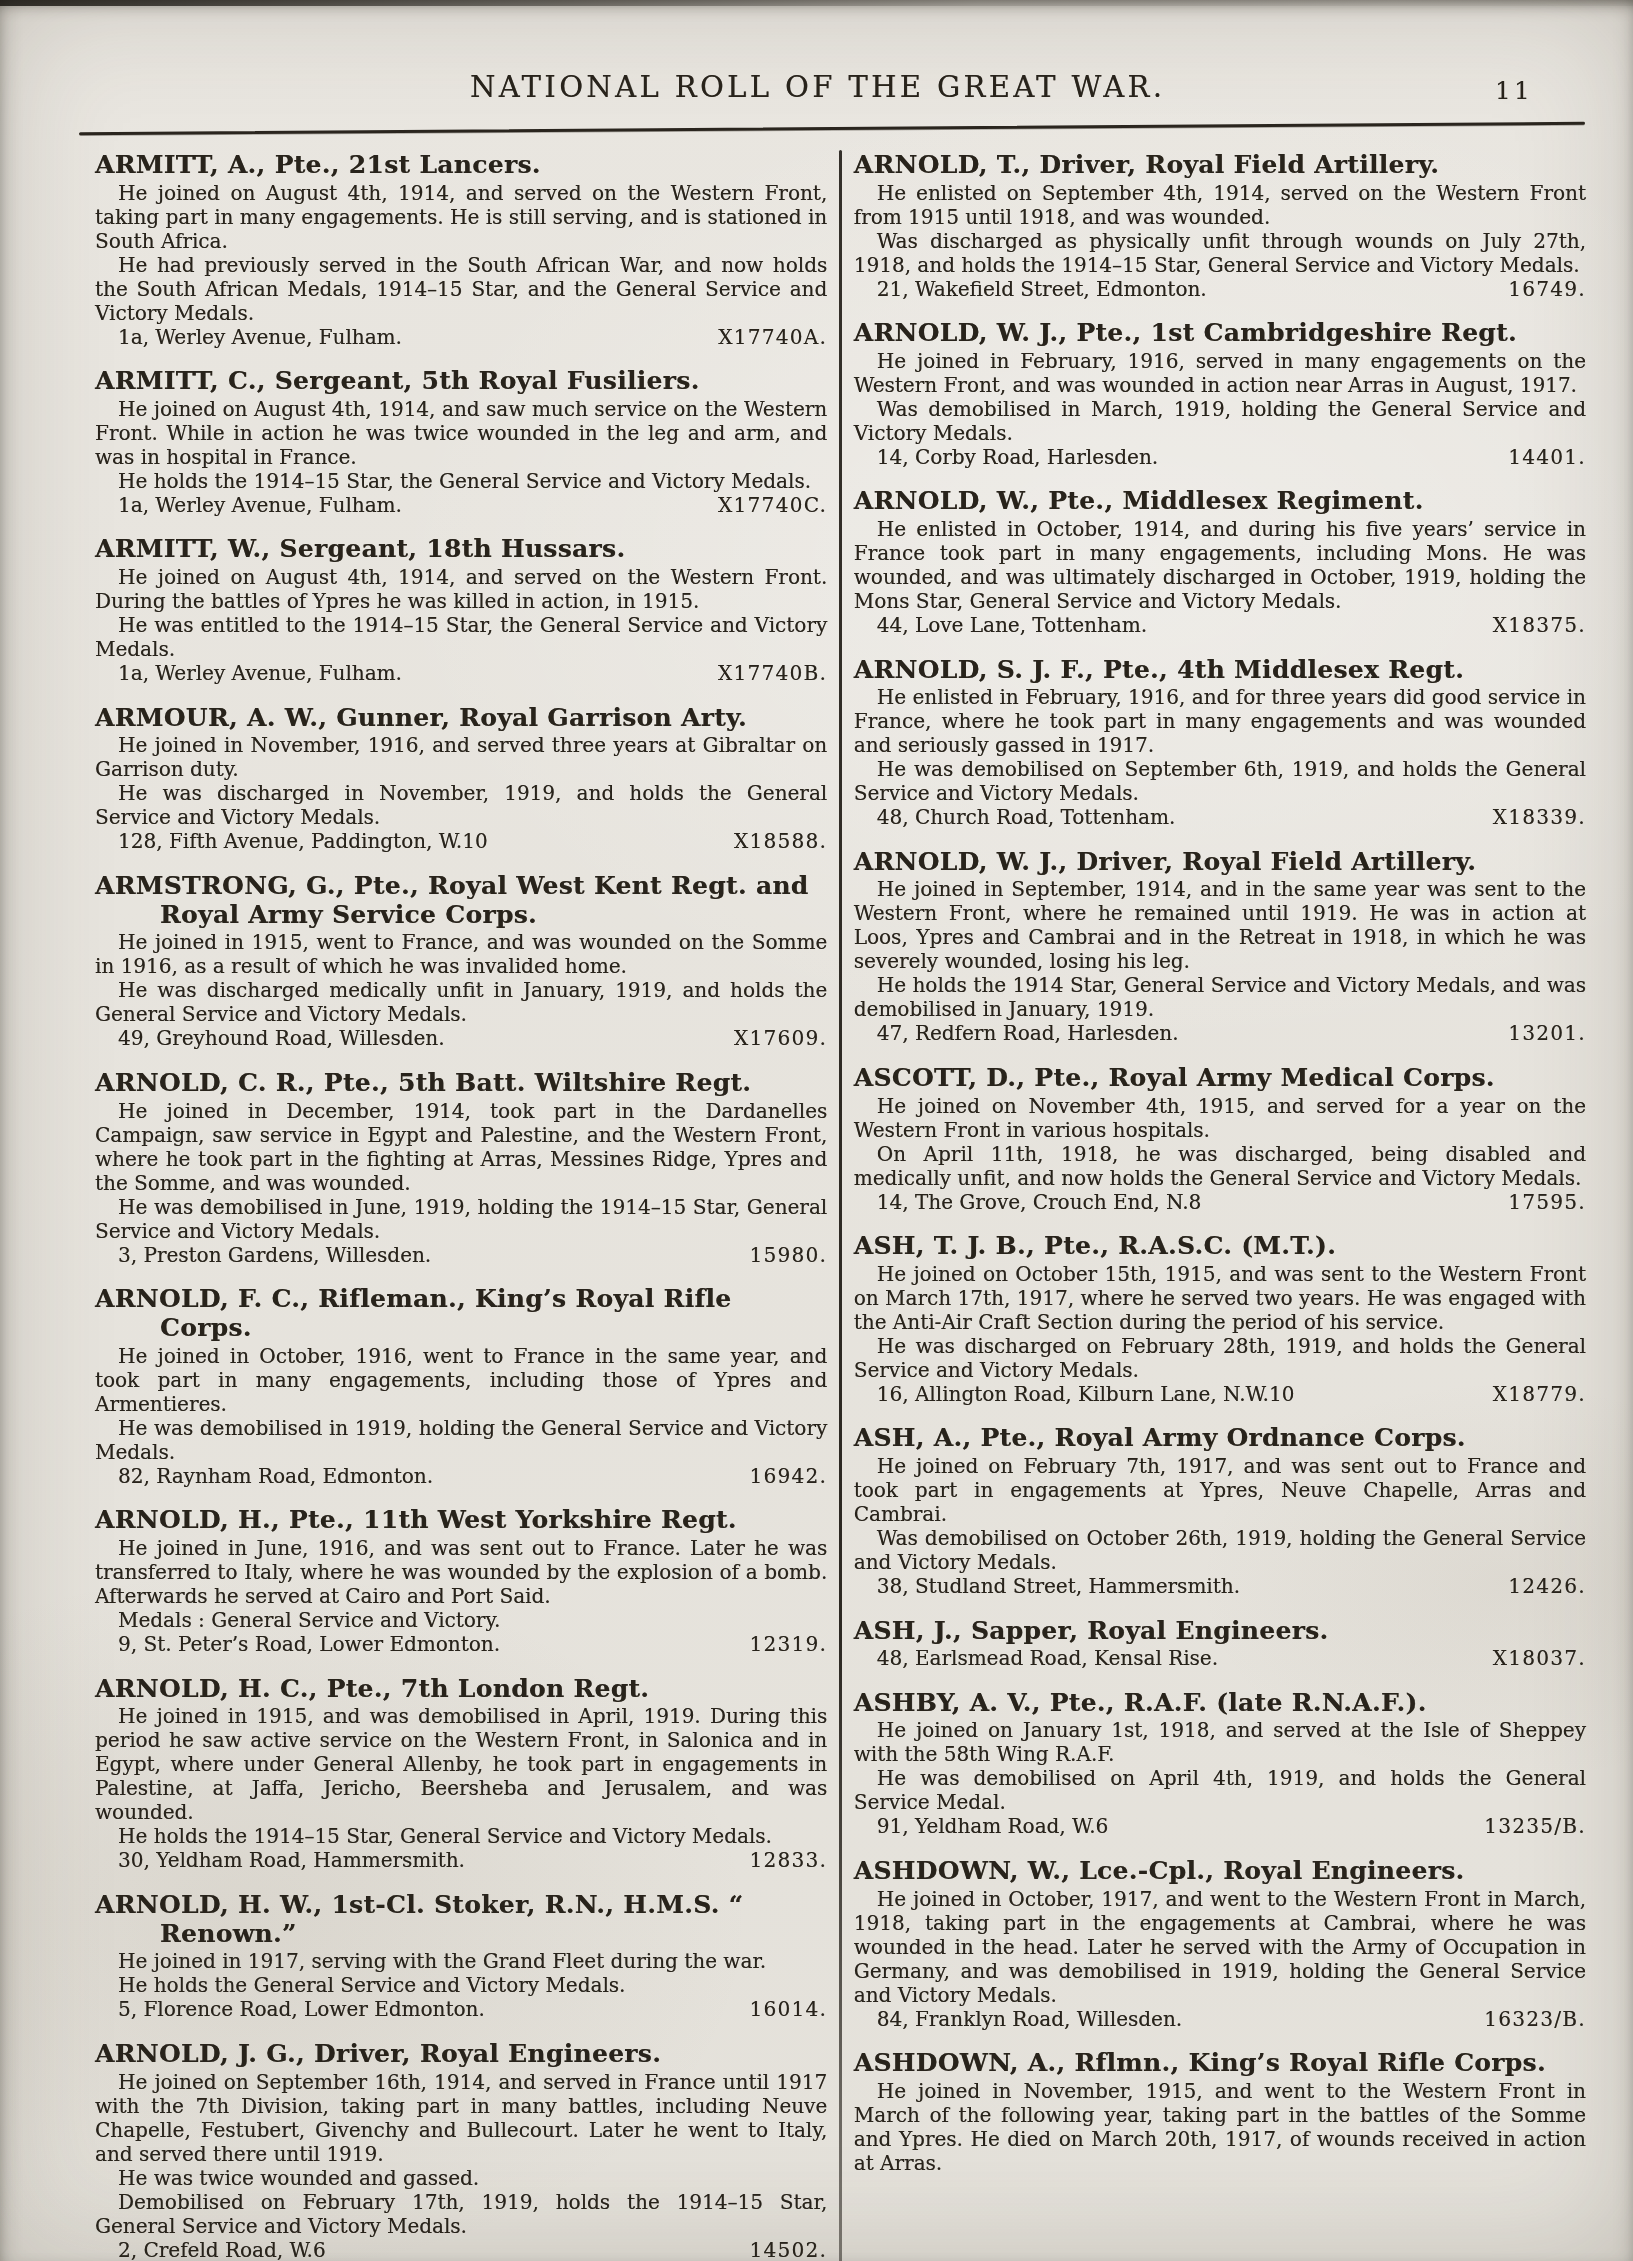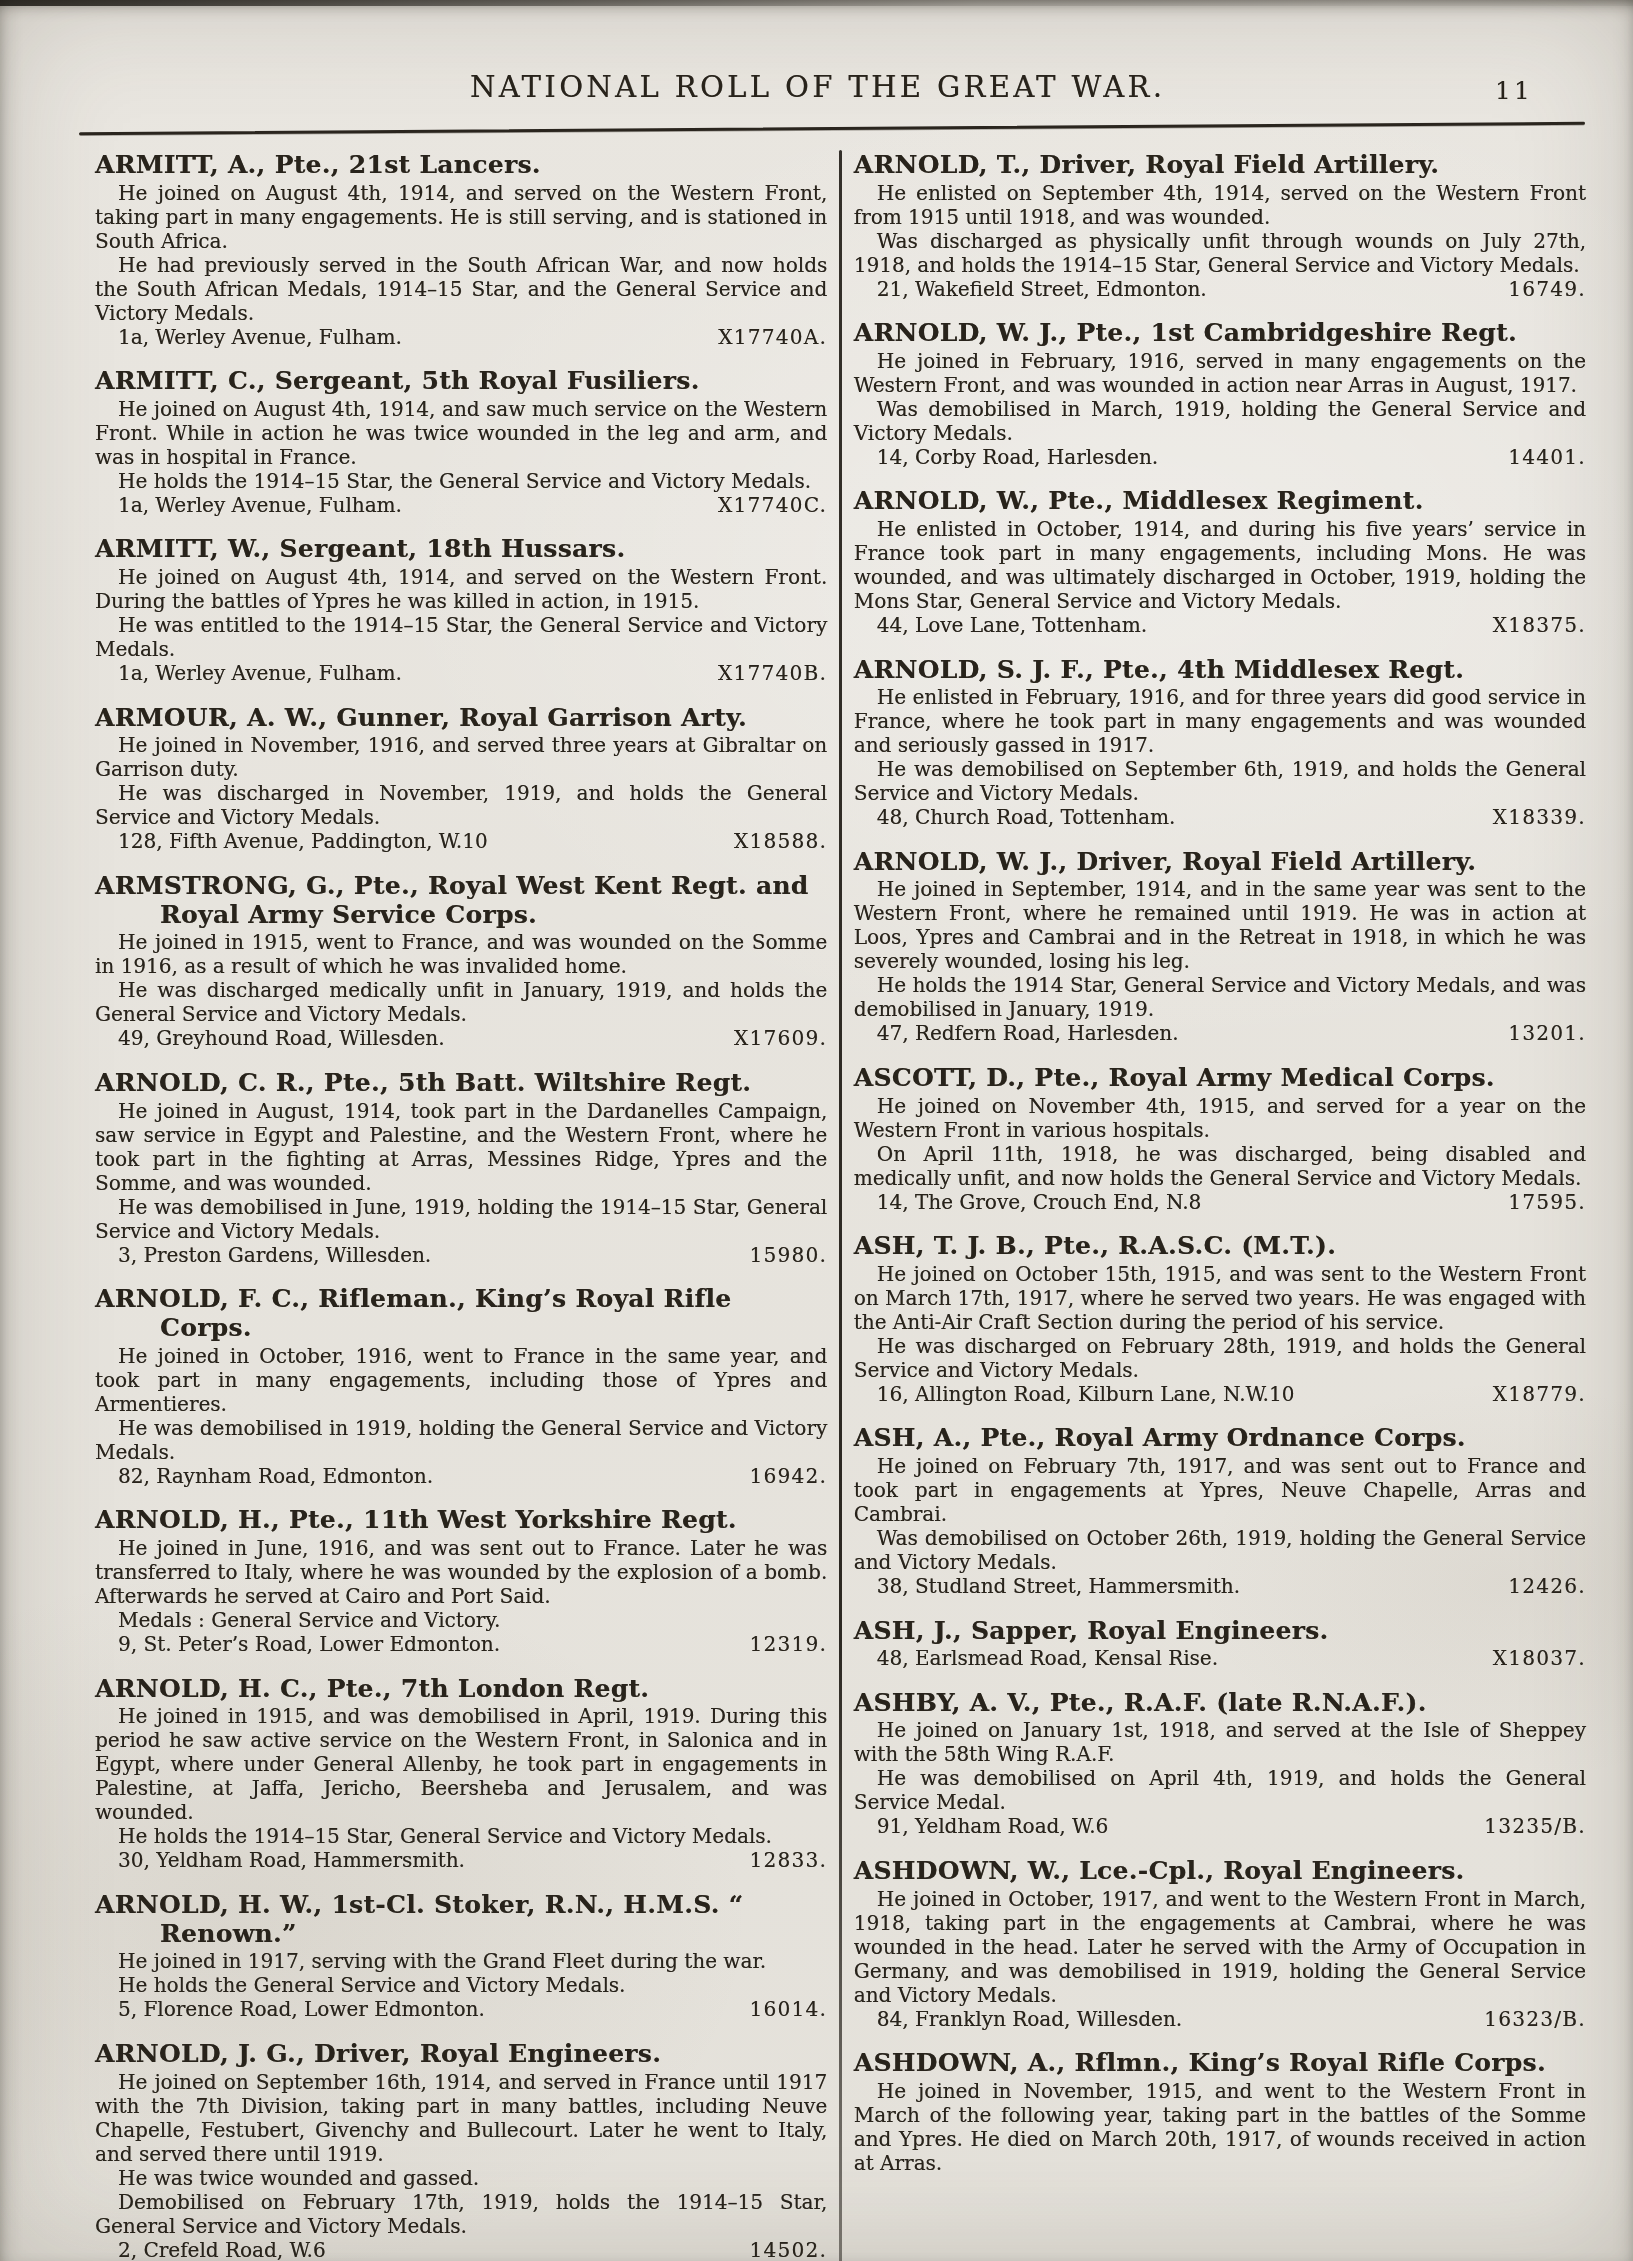--- a/index.html
+++ b/index.html
@@ -157,21 +157,21 @@
           </div>
     <div class="entry-footer">
       <span class="entry-address">49, Greyhound Road, Willesden.</span>
       <span class="entry-serial">X17609.</span>
     </div>
   </article>
 
   <article class="entry">
     <h3 class="entry-name">ARNOLD, C. R., Pte., 5th Batt. Wiltshire Regt.</h3>
     <div class="entry-body">
-            <p class="entry-para">He joined in August, 1914, took part in the Dardanelles Campaign, saw service in Egypt and Palestine, and the Western Front, where he took part in the fighting at Arras, Messines Ridge, Ypres and the Somme, and was wounded.</p>
+            <p class="entry-para">He joined in December, 1914, took part in the Dardanelles Campaign, saw service in Egypt and Palestine, and the Western Front, where he took part in the fighting at Arras, Messines Ridge, Ypres and the Somme, and was wounded.</p>
             <p class="entry-para">He was demobilised in June, 1919, holding the 1914–15 Star, General Service and Victory Medals.</p>
           </div>
     <div class="entry-footer">
       <span class="entry-address">3, Preston Gardens, Willesden.</span>
       <span class="entry-serial">15980.</span>
     </div>
   </article>
 
   <article class="entry">
     <h3 class="entry-name">ARNOLD, F. C., Rifleman., King’s Royal Rifle Corps.</h3>

